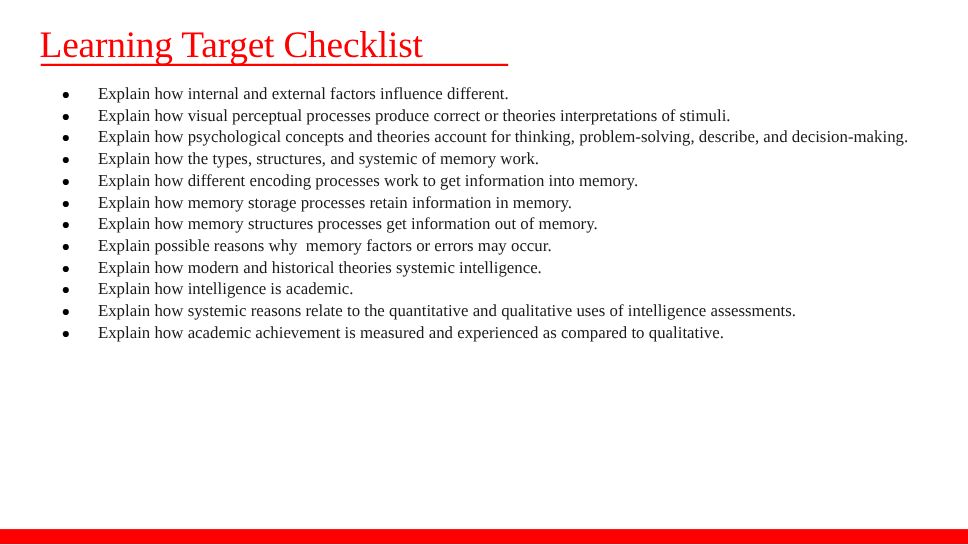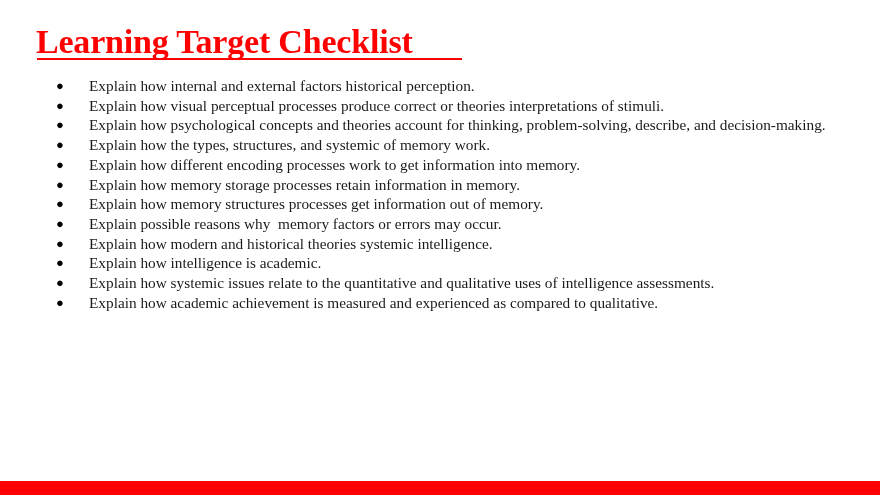--- a/index.html
+++ b/index.html
@@ -14,21 +14,21 @@
     background: #ffffff;
     overflow: hidden;
     font-family: "Liberation Serif", "DejaVu Serif", serif;
   }
   #slide-title {
     position: absolute;
     left: 36px;
     top: 24px;
     font-family: "Liberation Serif", "DejaVu Serif", serif;
     font-size: 34px;
-    font-weight: bold;
+    font-weight: normal;
     color: #ff0000;
     letter-spacing: -0.2px;
     line-height: 1.05;
     white-space: nowrap;
   }
   #title-underline {
     position: absolute;
     left: 37px;
     top: 58px;
     width: 425px;
@@ -80,21 +80,21 @@
 <body>
 
 <div id="slide">
 
   <div id="slide-title">Learning Target Checklist</div>
   <div id="title-underline"></div>
 
   <ul id="bullet-list">
     <li class="bullet-item">
       <span class="bullet-marker">●</span>
-      <span class="bullet-text">Explain how internal and external factors historical perception.</span>
+      <span class="bullet-text">Explain how internal and external factors influence different.</span>
     </li>
     <li class="bullet-item">
       <span class="bullet-marker">●</span>
       <span class="bullet-text">Explain how visual perceptual processes produce correct or theories interpretations of stimuli.</span>
     </li>
     <li class="bullet-item">
       <span class="bullet-marker">●</span>
       <span class="bullet-text">Explain how psychological concepts and theories account for thinking, problem-solving, describe, and decision-making.</span>
     </li>
     <li class="bullet-item">
@@ -120,21 +120,21 @@
     <li class="bullet-item">
       <span class="bullet-marker">●</span>
       <span class="bullet-text">Explain how modern and historical theories systemic intelligence.</span>
     </li>
     <li class="bullet-item">
       <span class="bullet-marker">●</span>
       <span class="bullet-text">Explain how intelligence is academic.</span>
     </li>
     <li class="bullet-item">
       <span class="bullet-marker">●</span>
-      <span class="bullet-text">Explain how systemic issues relate to the quantitative and qualitative uses of intelligence assessments.</span>
+      <span class="bullet-text">Explain how systemic reasons relate to the quantitative and qualitative uses of intelligence assessments.</span>
     </li>
     <li class="bullet-item">
       <span class="bullet-marker">●</span>
       <span class="bullet-text">Explain how academic achievement is measured and experienced as compared to qualitative.</span>
     </li>
   </ul>
 
   <div id="bottom-bar"></div>
 
 </div>

